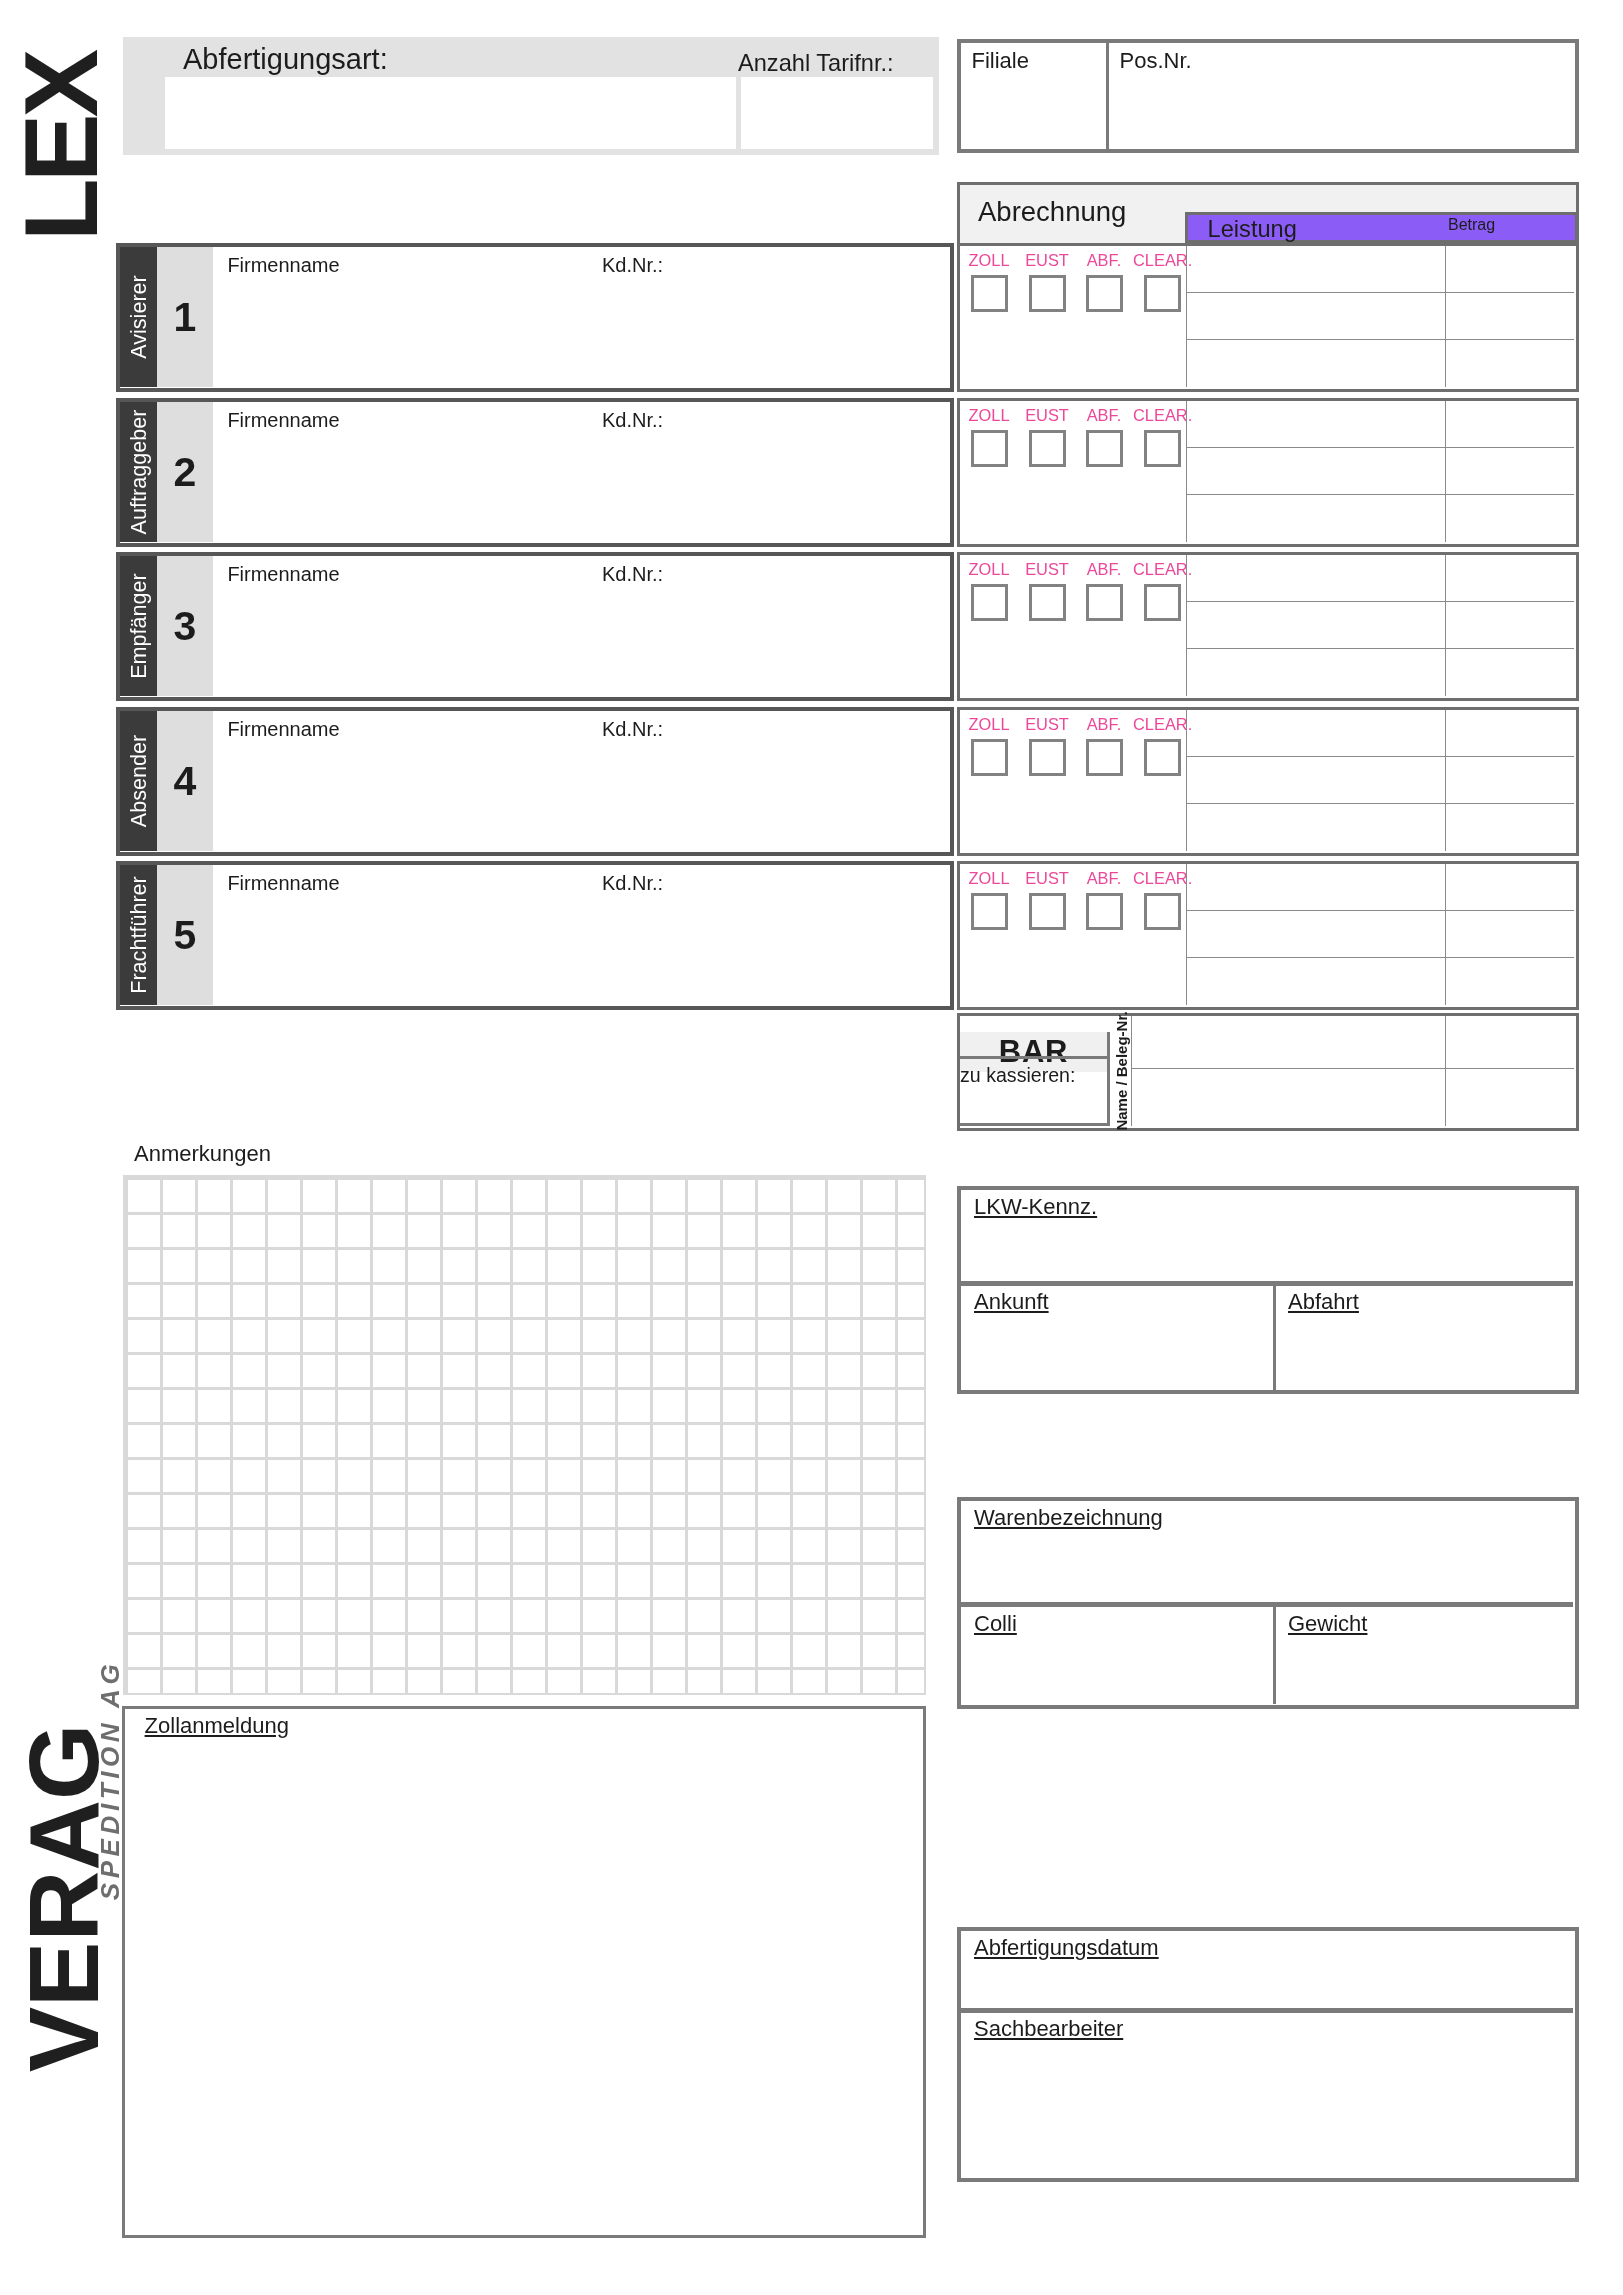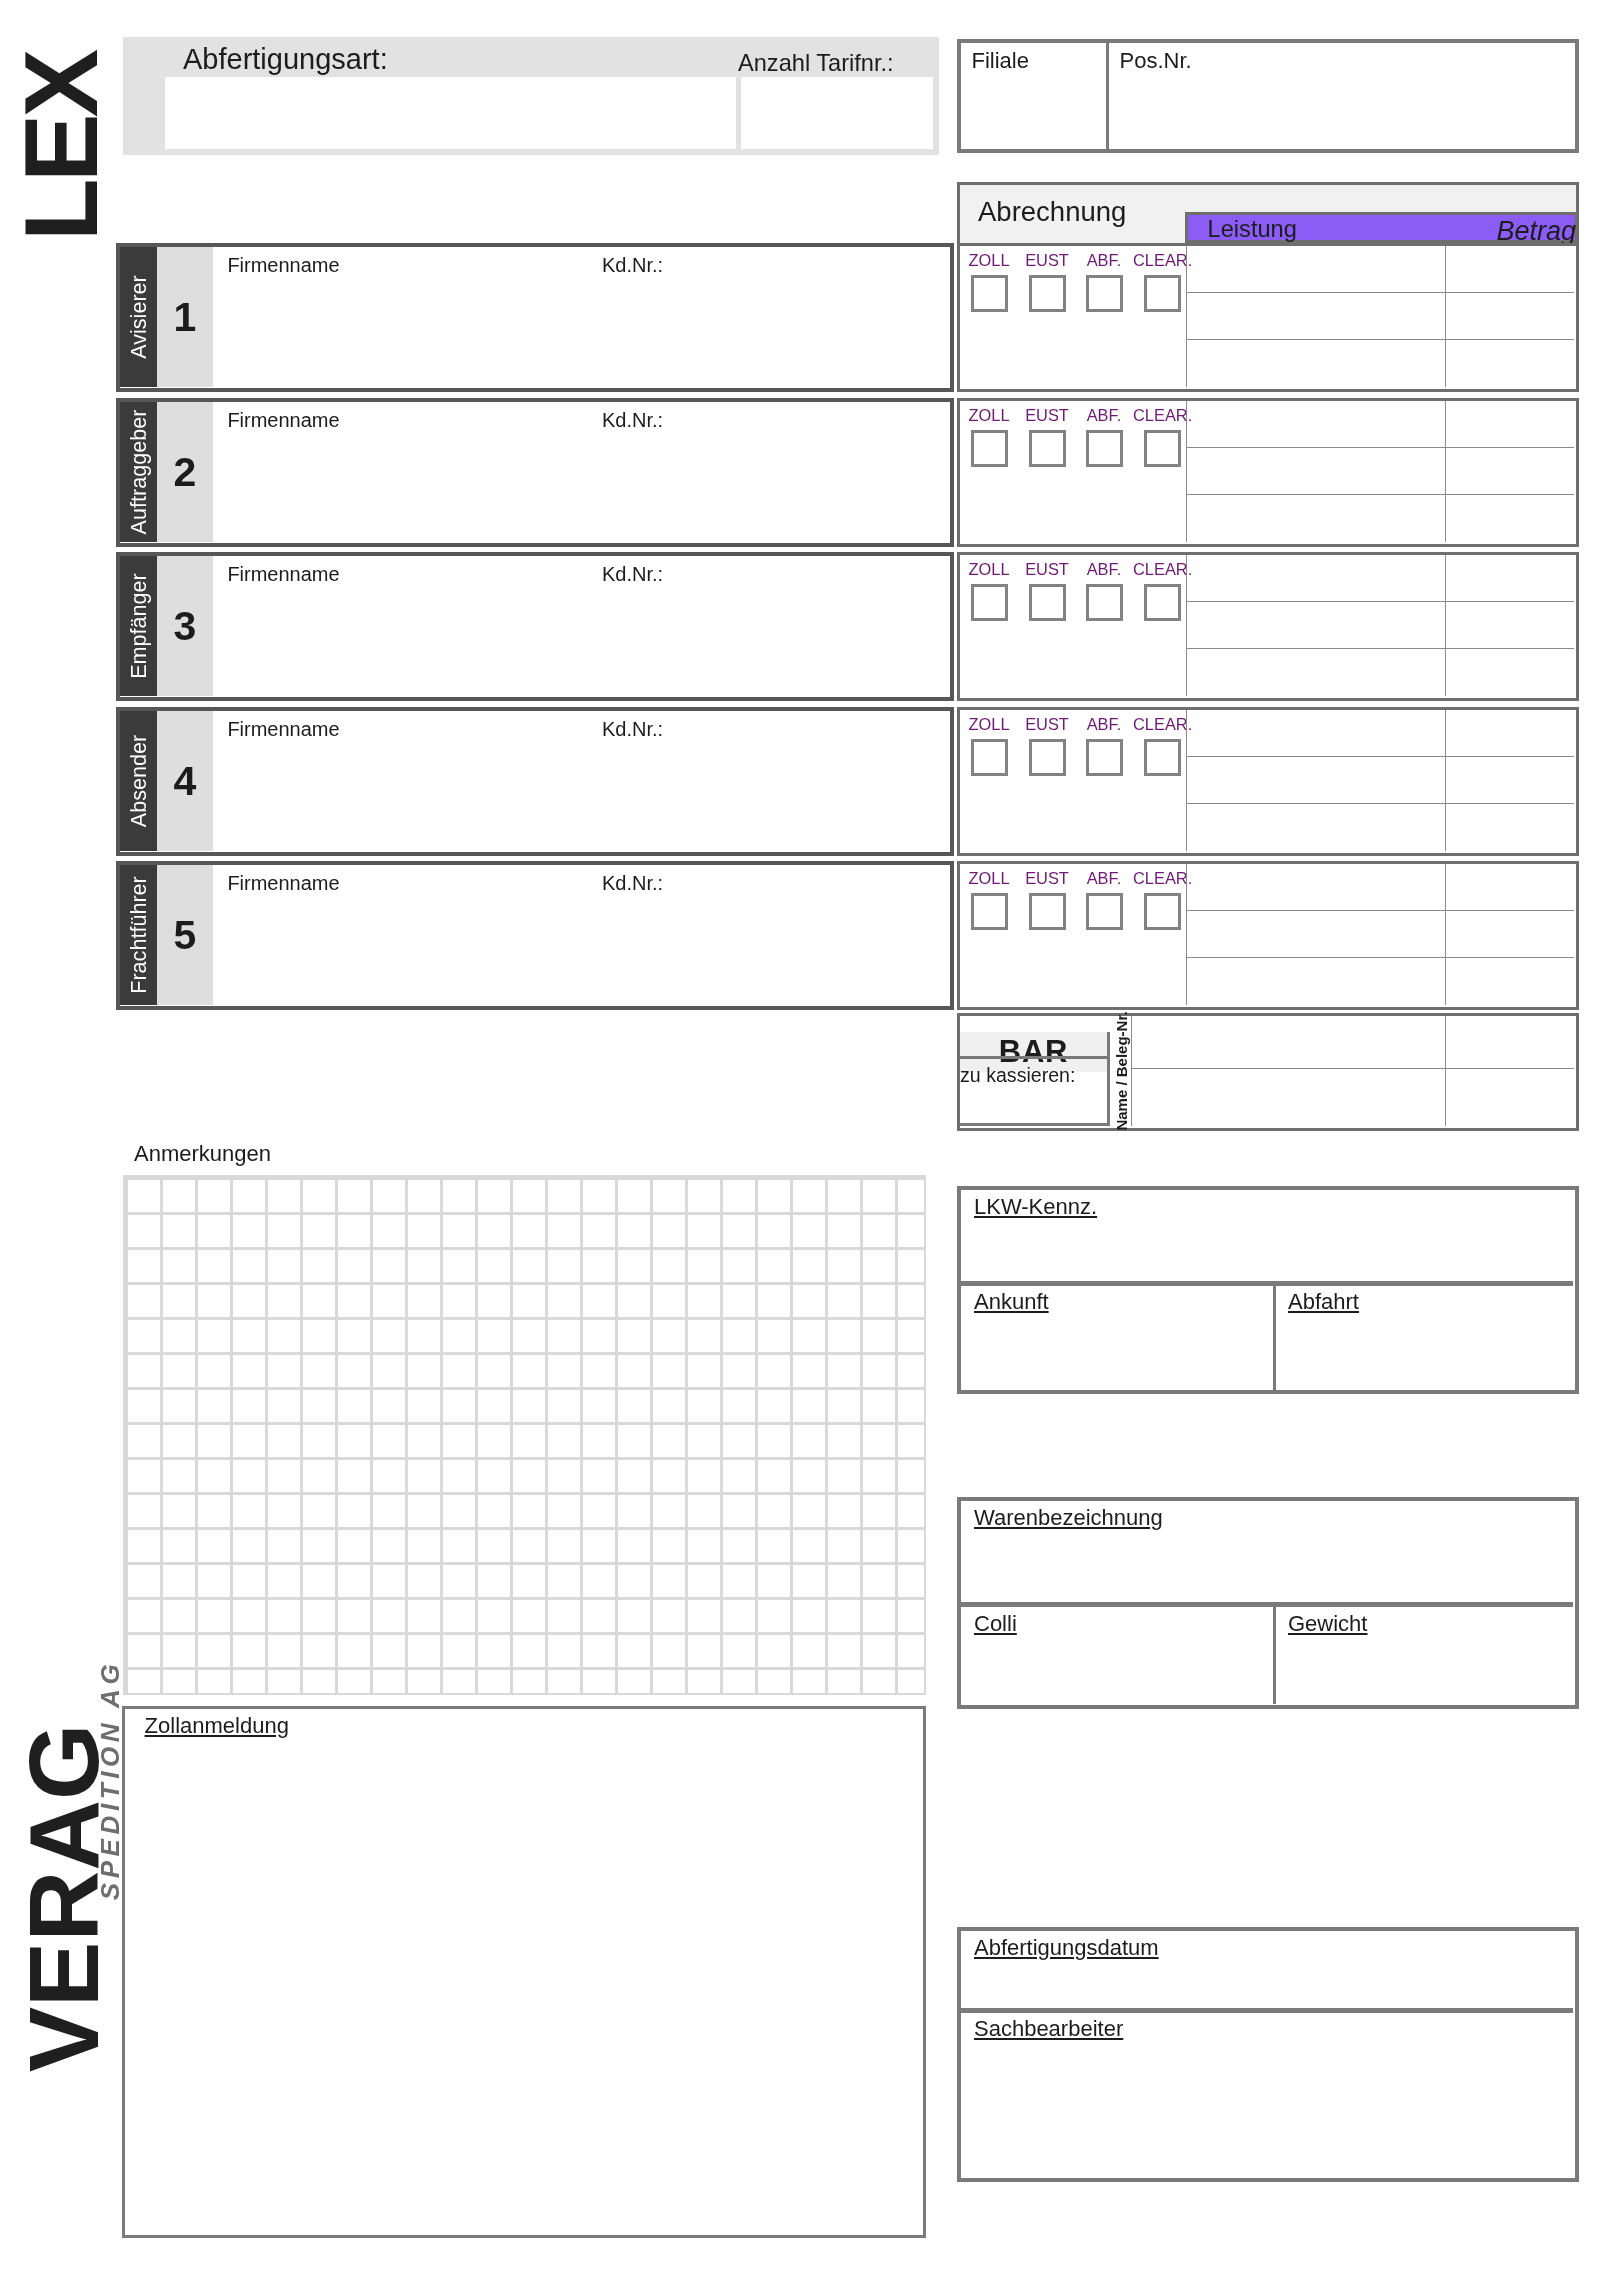--- a/index.html
+++ b/index.html
@@ -21,38 +21,38 @@
                box-sizing:border-box;display:grid;grid-template-columns:148px auto;}
   .filiale-box>div{padding:5.2px 0 0 10.5px;font-size:22px;}
   .filiale-box>div:first-child{border-right:3.3px solid #7a7a7a;}
   
   .abr-head{left:957px;top:182px;width:622px;height:62px;background:#f1f1f1;
             border:3.9px solid #6e6e6e;border-bottom:none;box-sizing:border-box;}
   .abr-title{left:978px;top:196px;font-size:27.5px;}
   .lb-head{left:1185px;top:212px;width:393px;height:31px;background:#8b5cf6;
            border:3.3px solid #6e6e6e;box-sizing:border-box;}
   .lb-head .leistung{position:absolute;left:19.6px;top:1.3px;font-size:23.6px;}
-  .lb-head .betrag{position:absolute;left:260px;width:128px;top:1.3px;font-size:27px;text-align:right;font-style:italic;}
+  .lb-head .betrag{position:absolute;left:260px;width:128px;top:1.3px;font-size:16px;text-align:left;}
   
   .party{position:absolute;left:116px;width:838px;height:149px;
          border:4.6px solid #575757;box-sizing:border-box;background:#fff;}
   .party-role{left:0;top:0;width:37px;height:140px;background:#3b3b3b;}
   .party-role .vtext{color:#fff;font-size:21.6px;}
   .party-num{position:absolute;left:37px;top:0;width:56px;height:140px;background:#dedede;
              display:flex;align-items:center;justify-content:center;
              font-size:41px;font-weight:800;}
   .party-box{position:absolute;left:93px;top:0;width:736px;height:140px;background:#fff;}
   .fn-label{position:absolute;left:14.4px;top:6.5px;font-size:20px;}
   .kd-label{position:absolute;left:389px;top:6.5px;font-size:20px;}
   
   .acct{position:absolute;left:957px;width:622px;height:149px;
         border:3.9px solid #6e6e6e;box-sizing:border-box;background:#fff;}
   .chk-zone{position:absolute;left:0;top:0;width:226px;height:141px;}
   .chk-col{position:absolute;top:0;width:58px;text-align:center;}
-  .chk-col .chk-label{display:block;font-size:16.4px;margin-top:5.2px;color:#701a75;}
+  .chk-col .chk-label{display:block;font-size:16.4px;margin-top:5.2px;color:#ec4899;}
   .chk-box{width:31px;height:31px;border:3.3px solid #828282;margin:5.2px auto 0 auto;background:#fff;}
   .c0{left:0px}.c1{left:58px}.c2{left:115px}.c3{left:173px}
   .fee{position:absolute;left:226px;top:0;width:388px;height:141px;
        border-left:1.3px solid #8a8a8a;display:grid;grid-template-columns:258px 129px;
        grid-template-rows:47px 47px 47px;box-sizing:border-box;}
   .fee>div{border-bottom:1.3px solid #8a8a8a;box-sizing:border-box;}
   .fee>div:nth-child(5),.fee>div:nth-child(6){border-bottom:none;}
   .fee>div:nth-child(2n){border-left:1.3px solid #8a8a8a;}
   
   .bar-sec{left:957px;top:1013px;width:622px;height:118px;border:3.9px solid #6e6e6e;

